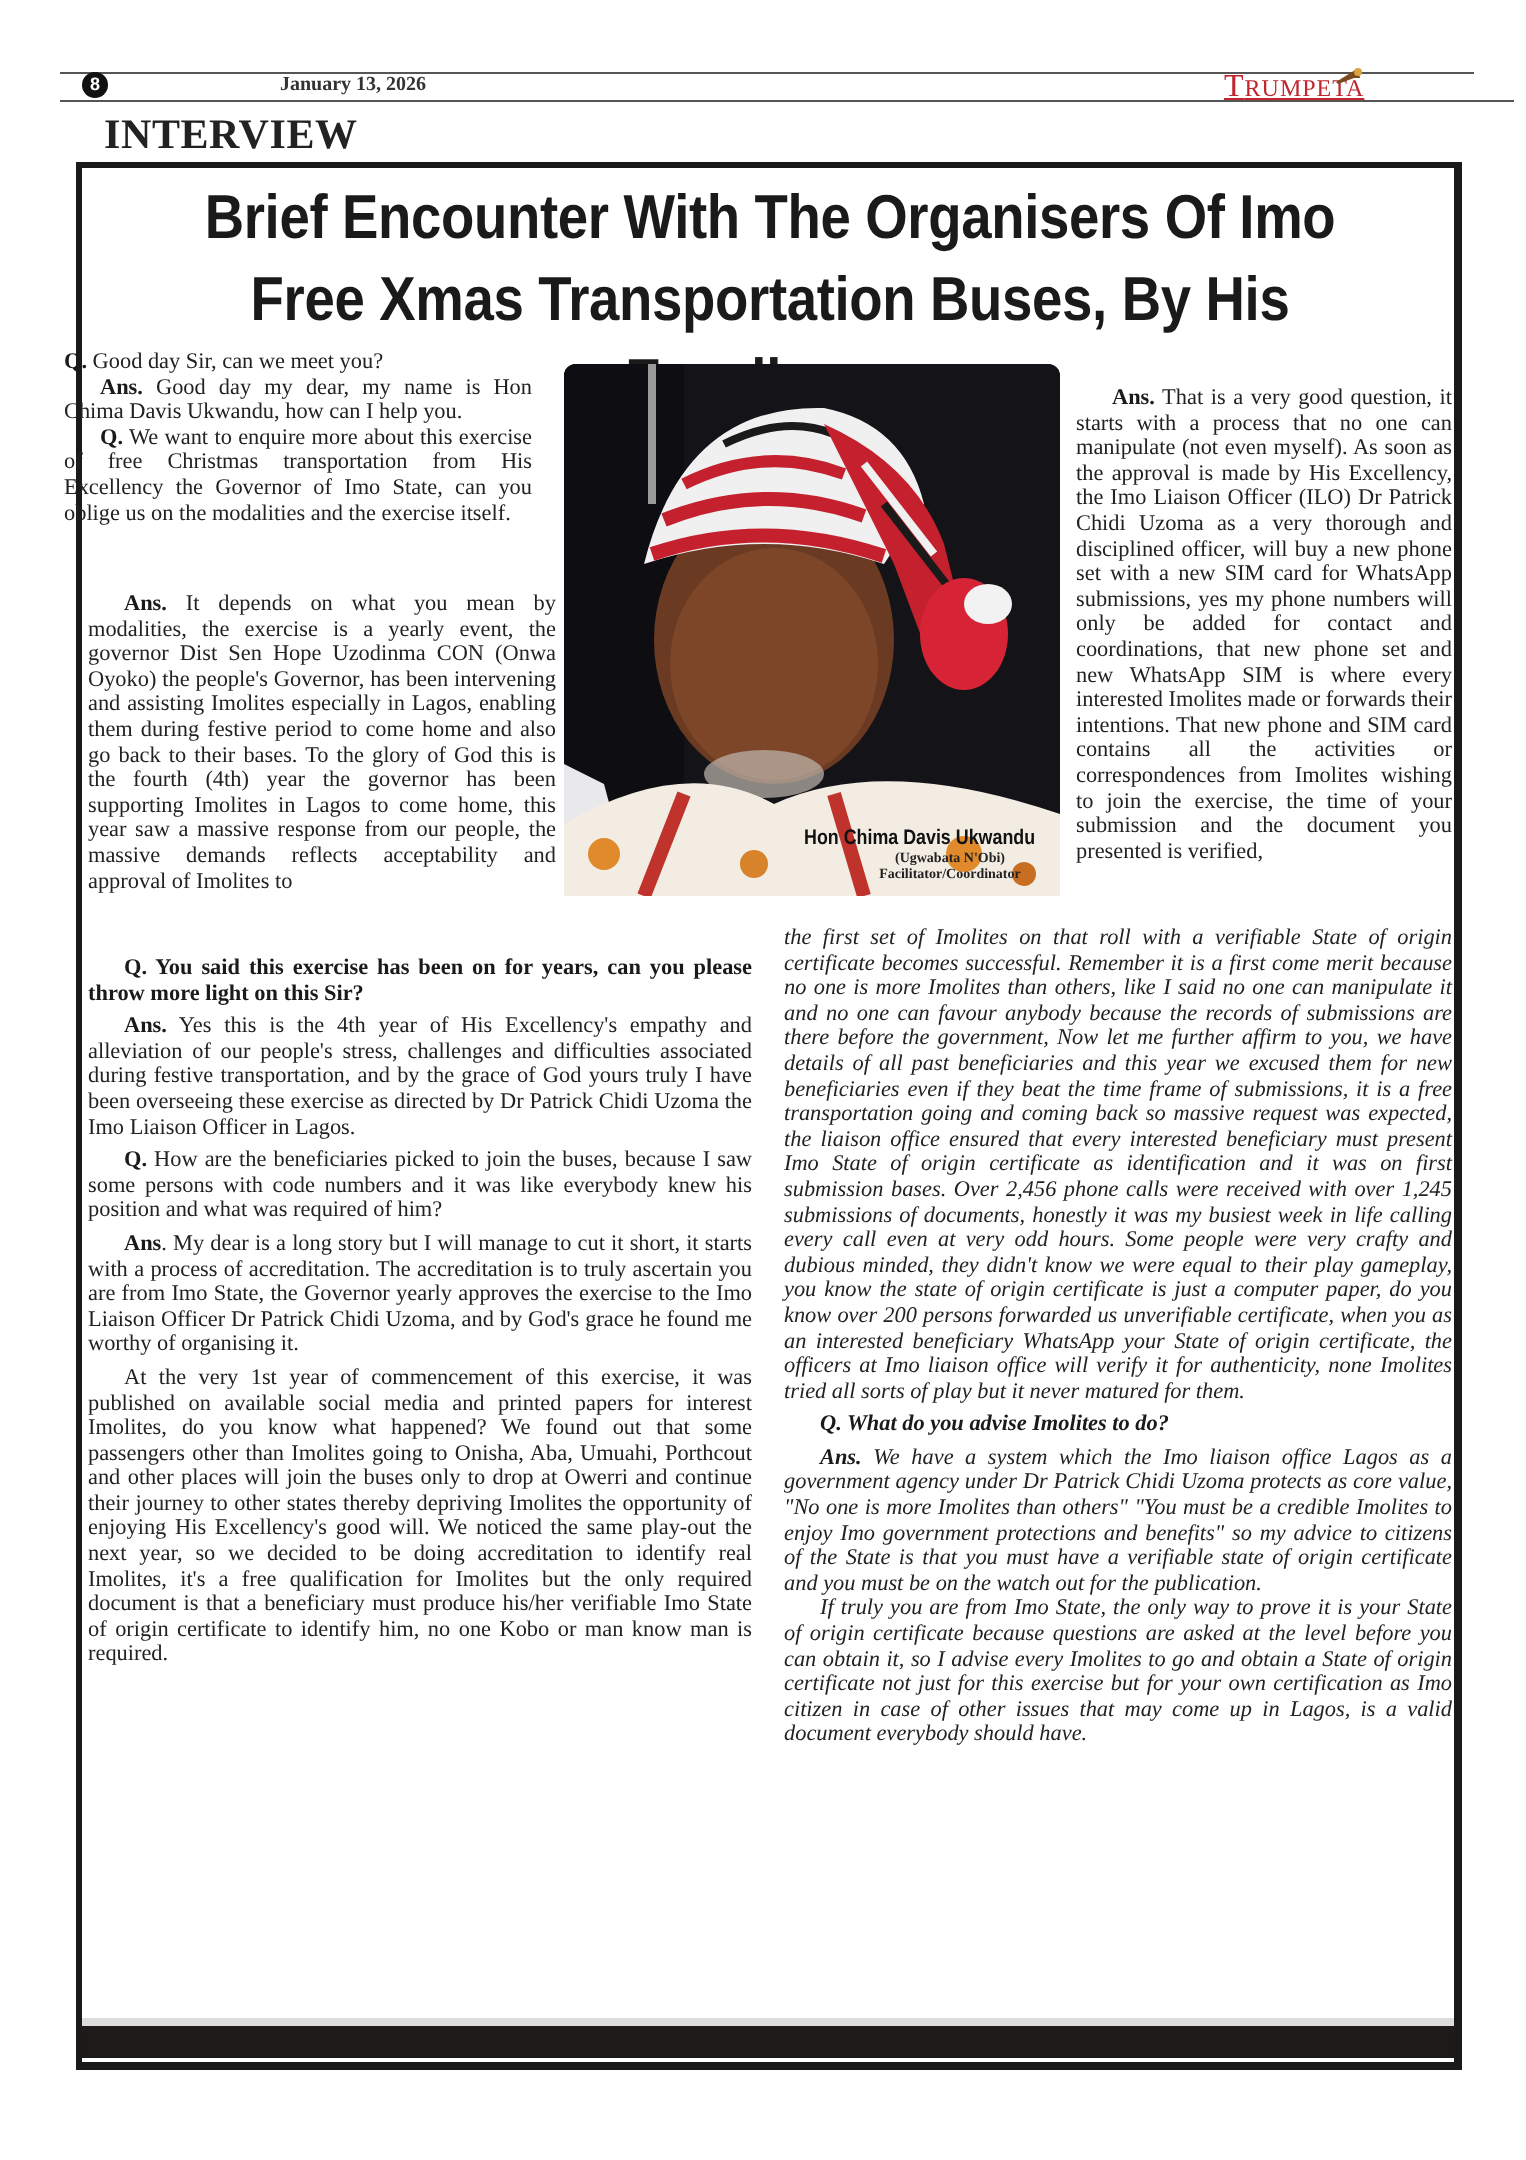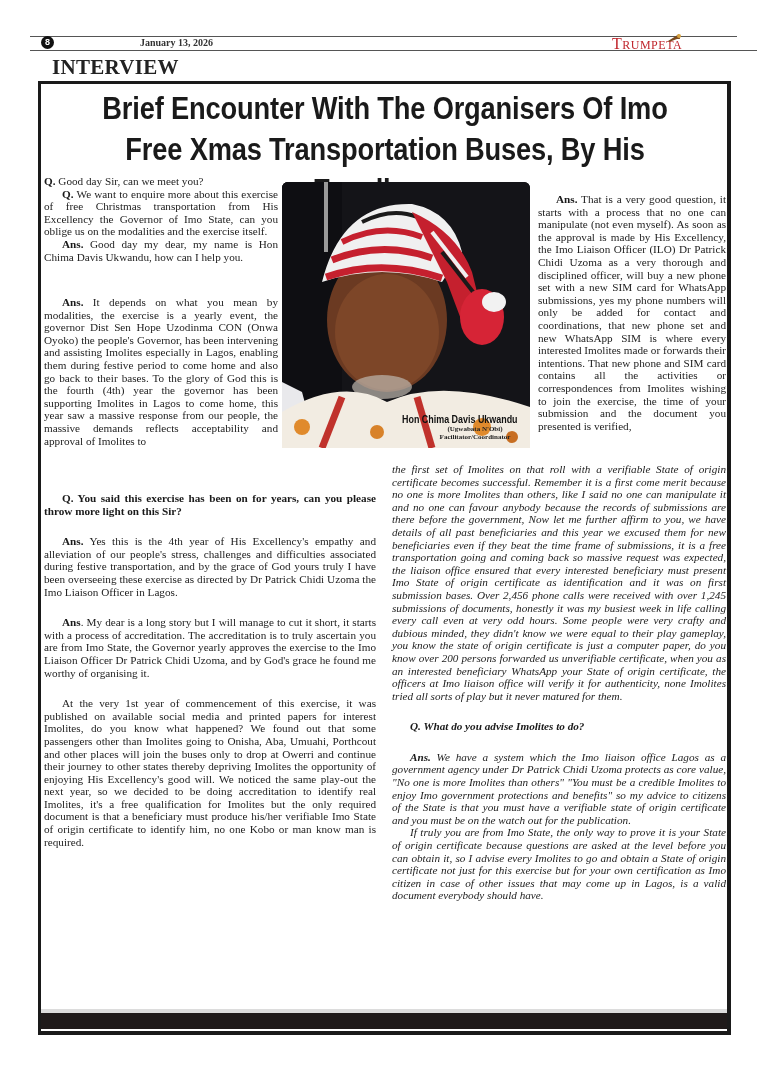--- a/index.html
+++ b/index.html
@@ -11,42 +11,42 @@
   .topline.a { top: 36px; }
   .topline.b { top: 50px; width: 727px; }
   .page-num {
     position: absolute; left: 41px; top: 36px; width: 13px; height: 13px; border-radius: 50%;
     background: #111; color: #fff; font: bold 9px "Liberation Sans", sans-serif; text-align: center; line-height: 13px;
   }
   .date {
     position: absolute; left: 95px; top: 37px; font: bold 10px "Liberation Serif", serif; color: #333; margin-left: 45px;
   }
   .brand {
-    position: absolute; left: 612px; top: 35px; font: 16px "Liberation Serif", serif; color: #c0262d; letter-spacing: 0.5px;
+    position: absolute; left: 612px; top: 35px; font: 16px "Liberation Serif", serif; color: #c0262d; letter-spacing: 0.5px; text-decoration: underline;
   }
   .brand .small { font-size: 12px; }
   .brand-icon { position: absolute; left: 667px; top: 33px; width: 14px; height: 10px; }
   .section {
     position: absolute; left: 52px; top: 55px; font: bold 21px "Liberation Serif", serif; color: #222; letter-spacing: 0.3px;
   }
   .box {
     position: absolute; left: 38px; top: 81px; width: 693px; height: 954px;
     border: 3px solid #1a1a1a; border-right-width: 4px; border-bottom-width: 4px; box-sizing: border-box;
   }
   .headline {
     position: absolute; left: 40px; top: 88px; width: 690px; text-align: center;
     font: bold 31px/41px "Liberation Sans", "DejaVu Sans", sans-serif; color: #1a1a1a;
     transform: scaleX(0.88); transform-origin: center top; letter-spacing: -0.2px;
   }
   .col { position: absolute; font-size: 11.2px; line-height: 12.6px; text-align: justify; color: #222; }
   .col p { margin: 0; }
   .col p.ind { text-indent: 18px; }
-  .col p.gap2 { margin-top: 18px; }
+  .col p.gap2 { margin-top: 4px; }
   .col b { color: #1a1a1a; }
-  .col1a { left: 44px; top: 175px; width: 234px; }
+  .col1a { left: 32px; top: 175px; width: 234px; }
   .col1b { left: 44px; top: 296px; width: 234px; }
   .col1c { left: 44px; top: 474px; width: 332px; }
   .col-right-top { left: 538px; top: 193px; width: 188px; }
   .col-right { left: 392px; top: 463px; width: 334px; font-style: italic; }
   .photo {
     position: absolute; left: 282px; top: 182px; width: 248px; height: 266px; overflow: hidden; border-radius: 6px 6px 0 0;
     background: #121214;
   }
   .caption { position: absolute; left: 402px; top: 413px; width: 130px; text-align: center; }
   .cap-name { font: bold 10.5px "Liberation Sans", sans-serif; color: #111; transform: scaleX(0.85); transform-origin: left; white-space: nowrap; }
@@ -102,31 +102,32 @@
   </svg>
 </div>
 <div class="caption">
   <div class="cap-name">Hon Chima Davis Ukwandu</div>
   <div class="cap-sub">(Ugwabata N'Obi)</div>
   <div class="cap-sub">Facilitator/Coordinator</div>
 </div>
 
 <div class="col col1a">
   <p><b>Q.</b><span> Good day Sir, can we meet you?</span></p>
+  <p class="ind"><b>Ans.</b><span> Good day my dear, my name is Hon Chima Davis Ukwandu, how can I help you.</span></p>
   <p class="ind"><b>Q.</b><span> We want to enquire more about this exercise of free Christmas transportation from His Excellency the Governor of Imo State, can you oblige us on the modalities and the exercise itself.</span></p>
-  <p class="ind"><b>Ans.</b><span> Good day my dear, my name is Hon Chima Davis Ukwandu, how can I help you.</span></p>
 </div>
 
 <div class="col col1b">
   <p class="ind"><b>Ans.</b><span> It depends on what you mean by modalities, the exercise is a yearly event, the governor Dist Sen Hope Uzodinma CON (Onwa Oyoko) the people's Governor, has been intervening and assisting Imolites especially in Lagos, enabling them during festive period to come home and also go back to their bases. To the glory of God this is the fourth (4th) year the governor has been supporting Imolites in Lagos to come home, this year saw a massive response from our people, the massive demands reflects acceptability and approval of Imolites to</span></p>
 </div>
 
 <div class="col col1c">
   <p class="ind gap2"><b>Q. You said this exercise has been on for years, can you please throw more light on this Sir?</b></p>
   <p class="ind gap2"><b>Ans.</b><span> Yes this is the 4th year of His Excellency's empathy and alleviation of our people's stress, challenges and difficulties associated during festive transportation, and by the grace of God yours truly I have been overseeing these exercise as directed by Dr Patrick Chidi Uzoma the Imo Liaison Officer in Lagos.</span></p>
+  <p class="ind gap2"><b>Q.</b><span> How are the beneficiaries picked to join the buses, because I saw some persons with code numbers and it was like everybody knew his position and what was required of him?</span></p>
   <p class="ind gap2"><b>Ans</b><span>. My dear is a long story but I will manage to cut it short, it starts with a process of accreditation. The accreditation is to truly ascertain you are from Imo State, the Governor yearly approves the exercise to the Imo Liaison Officer Dr Patrick Chidi Uzoma, and by God's grace he found me worthy of organising it.</span></p>
   <p class="ind gap2">At the very 1st year of commencement of this exercise, it was published on available social media and printed papers for interest Imolites, do you know what happened? We found out that some passengers other than Imolites going to Onisha, Aba, Umuahi, Porthcout and other places will join the buses only to drop at Owerri and continue their journey to other states thereby depriving Imolites the opportunity of enjoying His Excellency's good will. We noticed the same play-out the next year, so we decided to be doing accreditation to identify real Imolites, it's a free qualification for Imolites but the only required document is that a beneficiary must produce his/her verifiable Imo State of origin certificate to identify him, no one Kobo or man know man is required.</p>
 </div>
 
 <div class="col col-right-top">
   <p class="ind"><b>Ans.</b><span> That is a very good question, it starts with a process that no one can manipulate (not even myself). As soon as the approval is made by His Excellency, the Imo Liaison Officer (ILO) Dr Patrick Chidi Uzoma as a very thorough and disciplined officer, will buy a new phone set with a new SIM card for WhatsApp submissions, yes my phone numbers will only be added for contact and coordinations, that new phone set and new WhatsApp SIM is where every interested Imolites made or forwards their intentions. That new phone and SIM card contains all the activities or correspondences from Imolites wishing to join the exercise, the time of your submission and the document you presented is verified,</span></p>
 </div>
 
 <div class="col col-right">
   <p>the first set of Imolites on that roll with a verifiable State of origin certificate becomes successful. Remember it is a first come merit because no one is more Imolites than others, like I said no one can manipulate it and no one can favour anybody because the records of submissions are there before the government, Now let me further affirm to you, we have details of all past beneficiaries and this year we excused them for new beneficiaries even if they beat the time frame of submissions, it is a free transportation going and coming back so massive request was expected, the liaison office ensured that every interested beneficiary must present Imo State of origin certificate as identification and it was on first submission bases. Over 2,456 phone calls were received with over 1,245 submissions of documents, honestly it was my busiest week in life calling every call even at very odd hours. Some people were very crafty and dubious minded, they didn't know we were equal to their play gameplay, you know the state of origin certificate is just a computer paper,  do you know over 200 persons forwarded us unverifiable certificate, when you as an interested beneficiary WhatsApp your State of origin certificate, the officers at Imo liaison office will verify it for authenticity, none Imolites tried all sorts of play but it never matured for them.</p>

